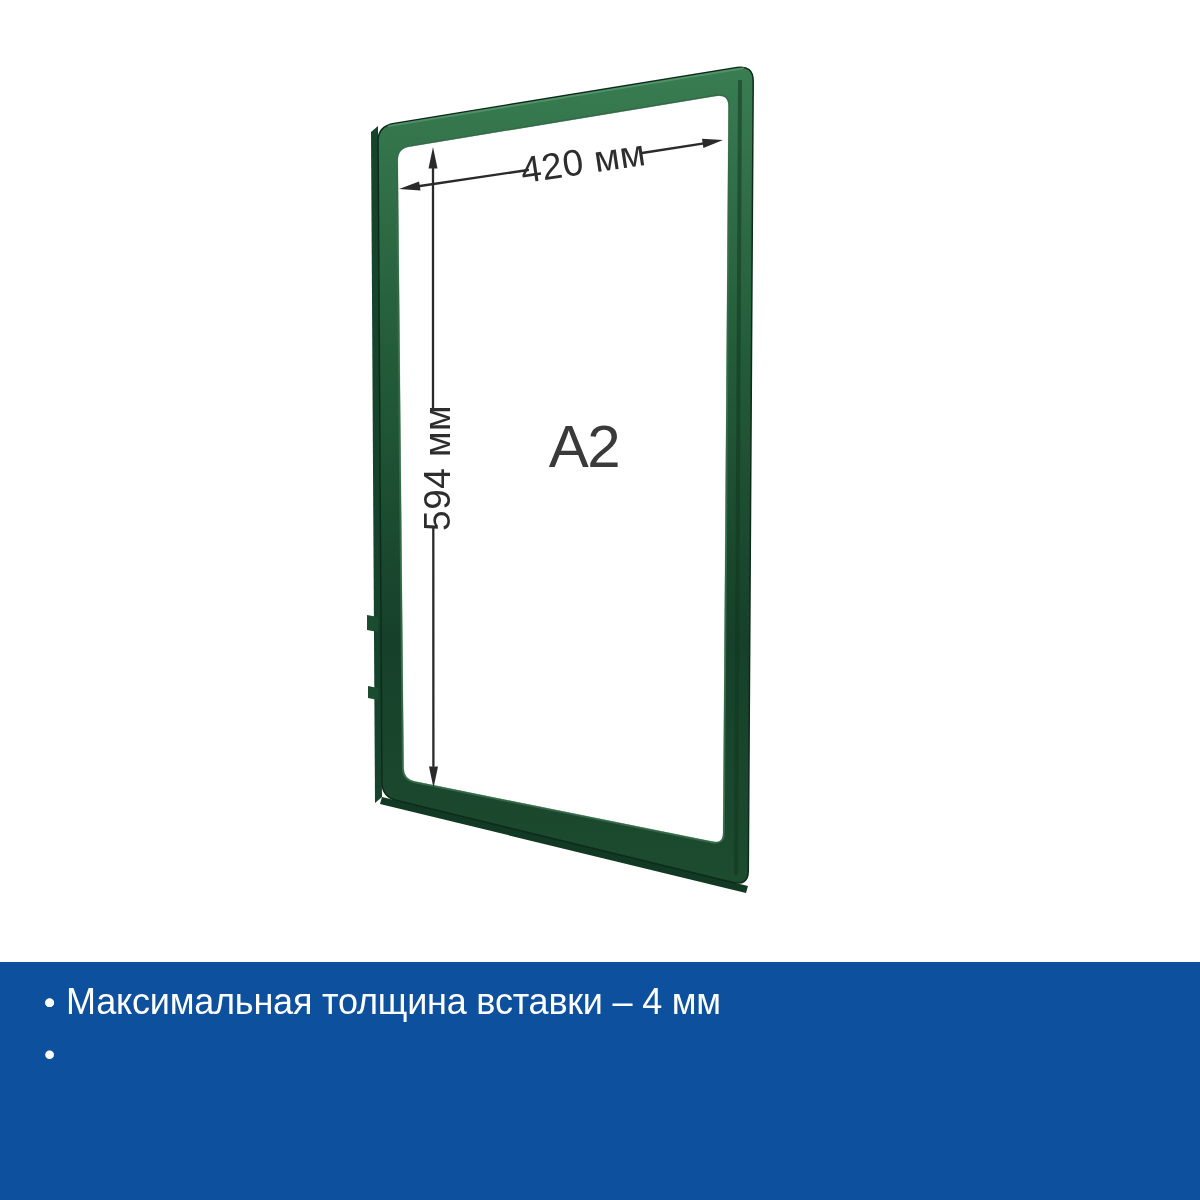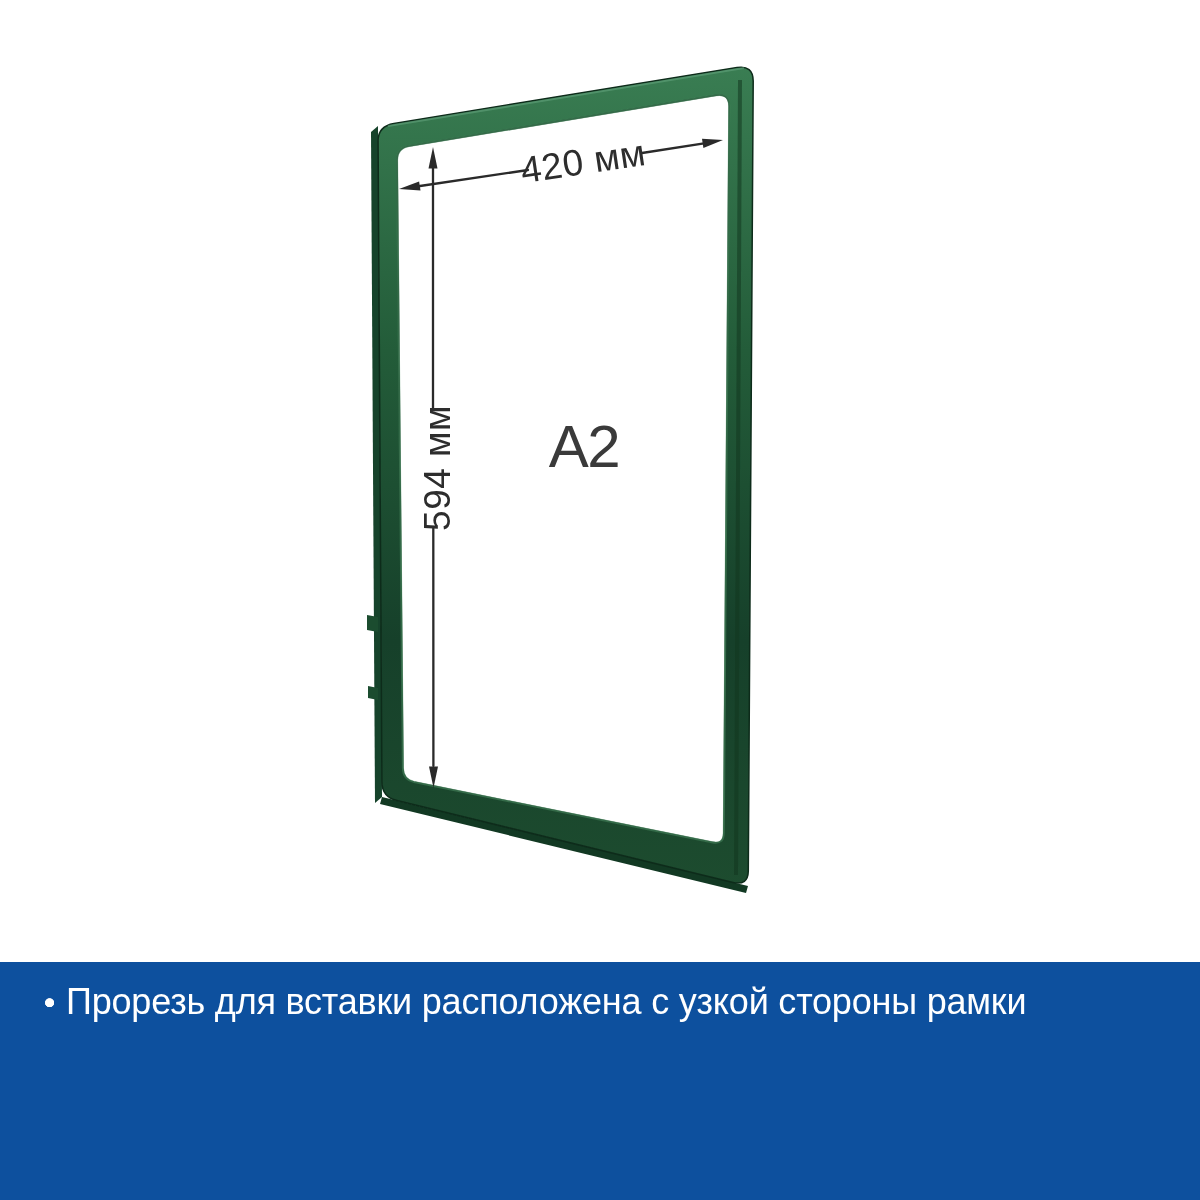--- a/index.html
+++ b/index.html
@@ -130,20 +130,20 @@
 
     <text class="format-label" x="584" y="467" text-anchor="middle">A2</text>
   </svg>
 
   <div class="footer">
     <div class="bullet-item">
       <span class="dot">•</span>
     </div>
     <div class="bullet-item">
       <span class="dot">•</span>
+      <span>Максимальная толщина вставки – 4 мм</span>
     </div>
     <div class="bullet-item">
       <span class="dot">•</span>
-      <span>Прорезь для вставки расположена с узкой стороны рамки</span>
     </div>
   </div>
 
 </div>
 
 </body></html>

